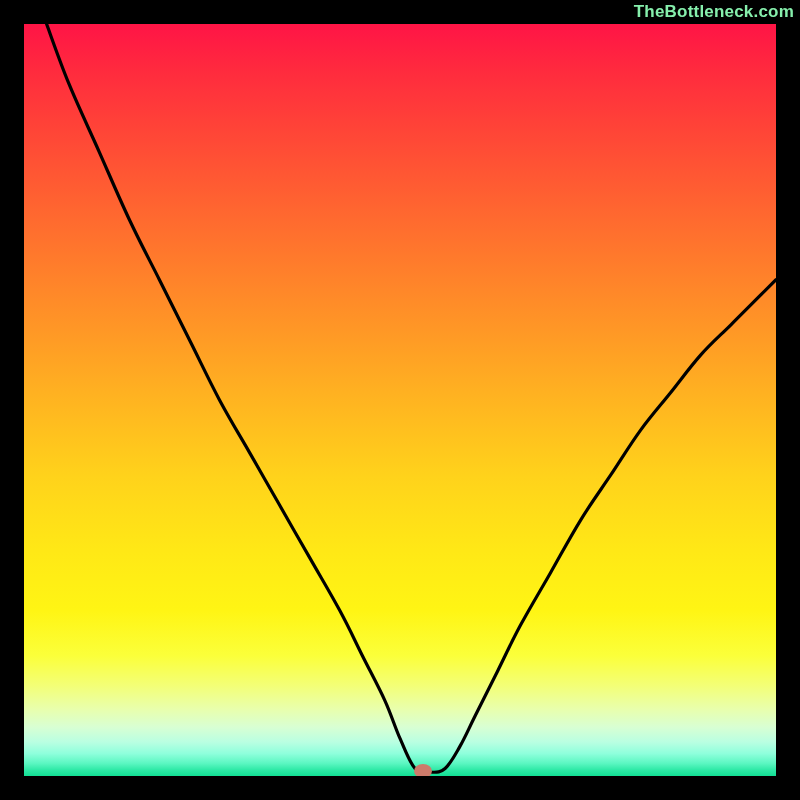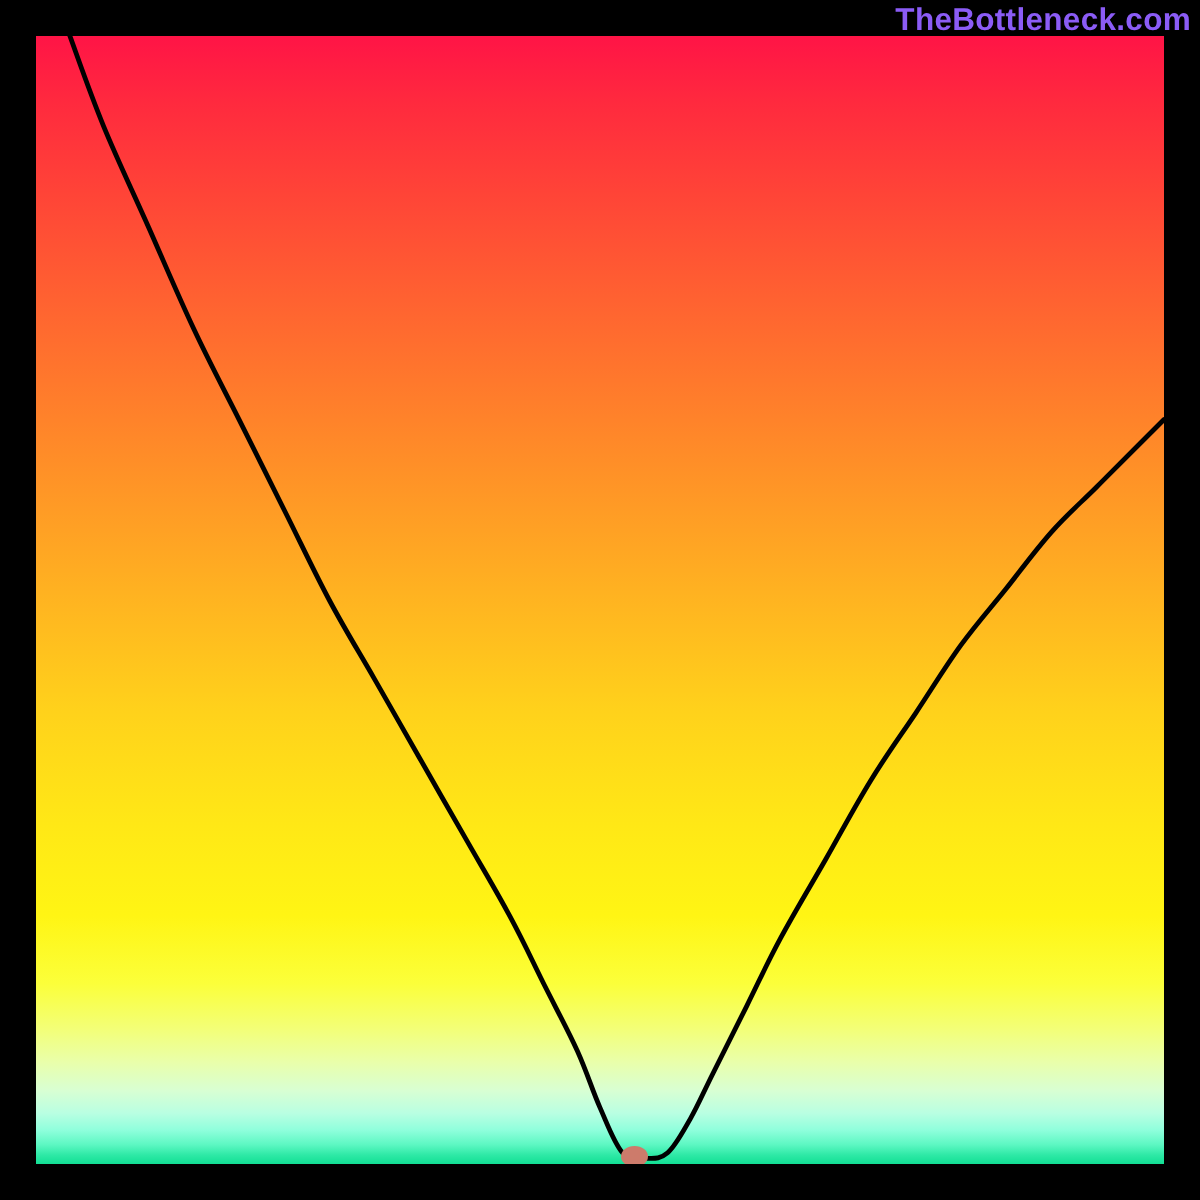--- a/index.html
+++ b/index.html
@@ -59,23 +59,23 @@
     height: 14px;
     border-radius: 50%;
     background: #cd7b6b;
     transform: translate(-50%, -50%);
   }
   .watermark {
     position: absolute;
     top: 2px;
     right: 6px;
     font-family: Arial, Helvetica, sans-serif;
-    font-size: 21px;
+    font-size: 17px;
     font-weight: 600;
-    color: #8b5cf6;
+    color: #86efac;
     letter-spacing: 0.2px;
     margin-left: 20px;
   }
 </style>
 </head>
 <body>
 
 <div class="stage">
   <div class="watermark">TheBottleneck.com</div>
 

